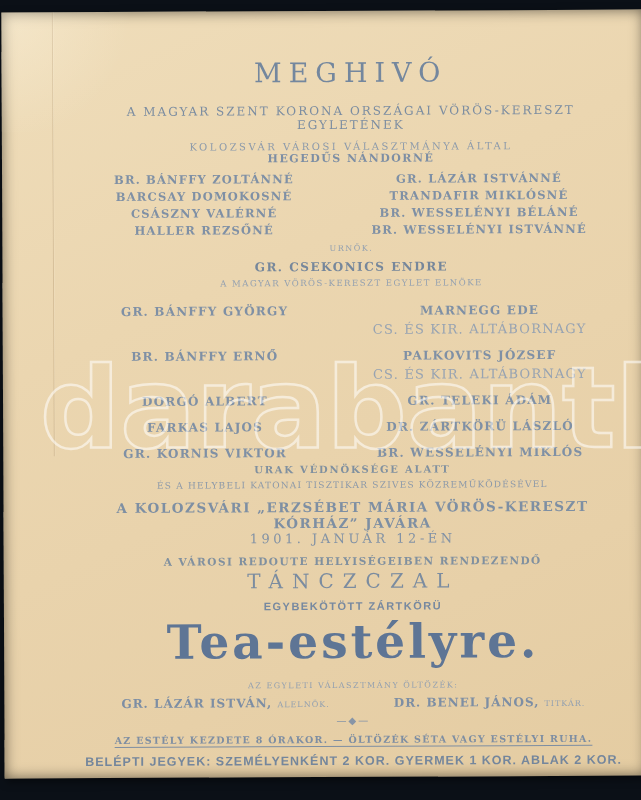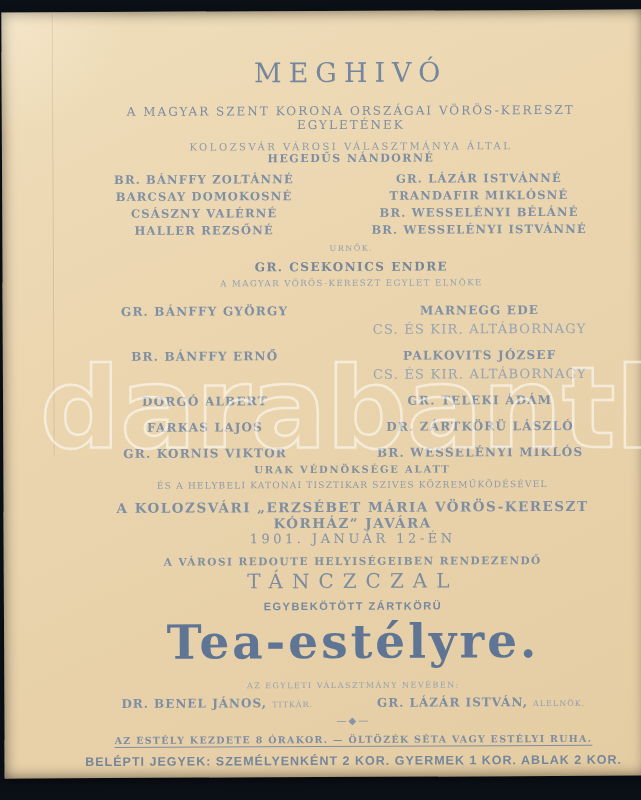--- a/index.html
+++ b/index.html
@@ -111,29 +111,29 @@
 
     <div class="t-patronage">URAK VÉDNÖKSÉGE ALATT</div>
     <div class="t-military">ÉS A HELYBELI KATONAI TISZTIKAR SZIVES KÖZREMŰKÖDÉSÉVEL</div>
     <div class="t-benef">A KOLOZSVÁRI „ERZSÉBET MÁRIA VÖRÖS-KERESZT KÓRHÁZ” JAVÁRA</div>
     <div class="t-date">1901. JANUÁR 12-ÉN</div>
     <div class="t-venue">A VÁROSI REDOUTE HELYISÉGEIBEN RENDEZENDŐ</div>
     <div class="t-dance">TÁNCZCZAL</div>
     <div class="t-closed">EGYBEKÖTÖTT ZÁRTKÖRÜ</div>
     <div class="t-event">Tea-estélyre.</div>
 
-    <div class="t-behalf">AZ EGYLETI VÁLASZTMÁNY NEVÉBEN:</div>
+    <div class="t-behalf">AZ EGYLETI VÁLASZTMÁNY ÖLTÖZÉK:</div>
     <div class="officials">
+      <div class="official">
+        <span>GR. LÁZÁR ISTVÁN,</span>
+        <span class="post">ALELNÖK.</span>
+      </div>
       <div class="official">
         <span>DR. BENEL JÁNOS,</span>
         <span class="post">TITKÁR.</span>
-      </div>
-      <div class="official">
-        <span>GR. LÁZÁR ISTVÁN,</span>
-        <span class="post">ALELNÖK.</span>
       </div>
     </div>
     <div class="t-divider">—◆—</div>
 
     <div class="t-sched">AZ ESTÉLY KEZDETE 8 ÓRAKOR. — ÖLTÖZÉK SÉTA VAGY ESTÉLYI RUHA.</div>
     <div class="t-tick1">BELÉPTI JEGYEK: SZEMÉLYENKÉNT 2 KOR. GYERMEK 1 KOR. ABLAK 2 KOR.</div>
 
   </div>
 </div>
 

